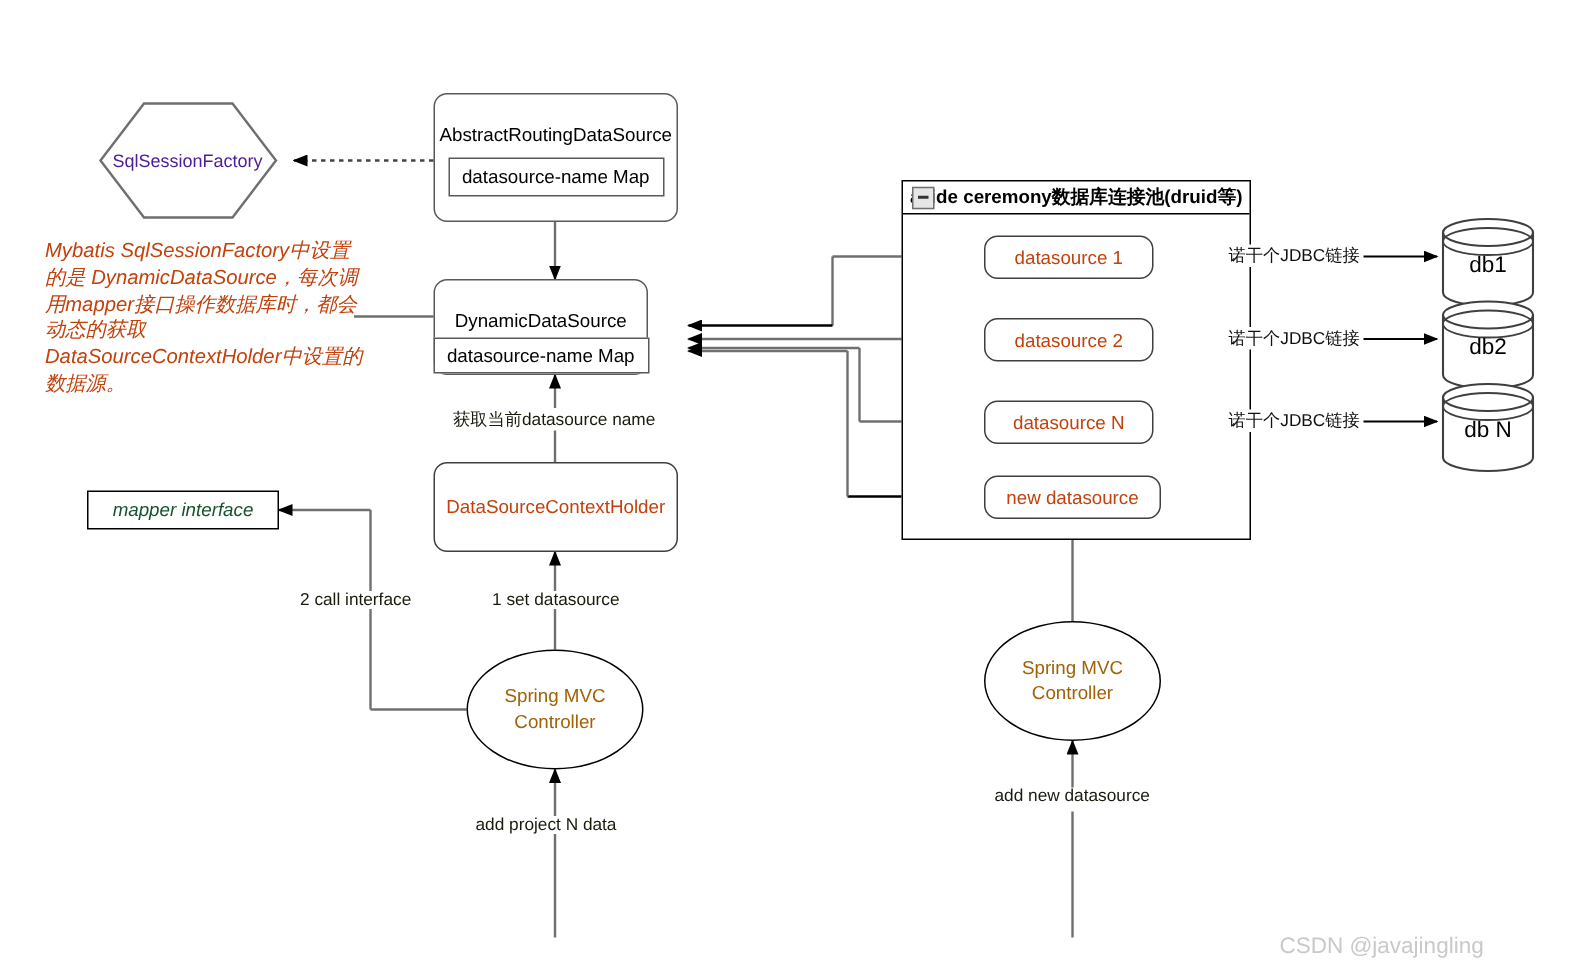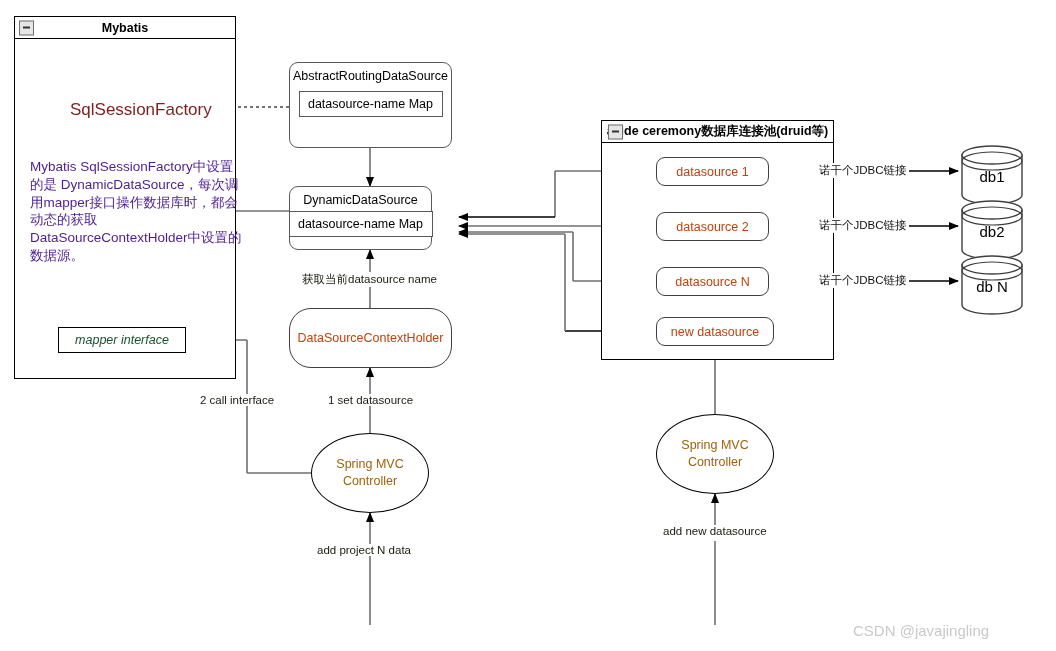--- a/index.html
+++ b/index.html
@@ -71,21 +71,21 @@
     border: 1.6px solid #595959;
     border-radius: 9px;
     background: #ffffff;
     display: flex;
     flex-direction: column;
     align-items: center;
   }
   .rrect .caption {
     font-size: 12.5px;
     color: #000000;
-    margin-top: 6px;
+    margin-top: 20px;
     white-space: nowrap;
   }
   .rrect .strip {
     box-sizing: border-box;
     border: 1.6px solid #595959;
     background: #ffffff;
     font-size: 12.5px;
     color: #000000;
     display: flex;
     align-items: center;
@@ -129,23 +129,24 @@
     justify-content: center;
     font-size: 12.5px;
     color: #a16207;
     text-align: center;
     line-height: 1.35;
   }
   .note {
     position: absolute;
     font-size: 13.5px;
     line-height: 1.32;
-    color: #4c1d95;
+    color: #c2410c;
     white-space: pre-wrap;
     width: 215px;
+    font-style: italic;
   }
   .edge-label {
     position: absolute;
     font-size: 11.5px;
     color: #1a1a0d;
     background: #ffffff;
     padding: 0 2px;
     white-space: nowrap;
   }
   .edge-label.cn {
@@ -292,48 +293,40 @@
       <ellipse cx="992" cy="210" rx="30" ry="9" fill="#ffffff" stroke="#3f3f3f" stroke-width="1.4"></ellipse>
       <ellipse cx="992" cy="216" rx="30" ry="9" fill="none" stroke="#3f3f3f" stroke-width="1.2"></ellipse>
     </g>
     <g>
       <path d="M962,265 L962,305 A30,9 0 0 0 1022,305 L1022,265 Z" fill="#ffffff" stroke="#3f3f3f" stroke-width="1.4"></path>
       <ellipse cx="992" cy="265" rx="30" ry="9" fill="#ffffff" stroke="#3f3f3f" stroke-width="1.4"></ellipse>
       <ellipse cx="992" cy="271" rx="30" ry="9" fill="none" stroke="#3f3f3f" stroke-width="1.2"></ellipse>
     </g>
   </svg>
 
-  <div class="package" style="left:14px; top:16px; width:222px; height:363px;">
-    <div class="package-title">
-      <span class="collapse-icon">
-          <i></i>
-        </span>
-      <span>Mybatis</span>
-    </div>
-  </div>
-
-  <div style="position:absolute; left:70px; top:100px; width:110px; text-align:center; font-size:17px; color:#7f1d1d;">SqlSessionFactory</div>
+
+  <div style="position:absolute; left:70px; top:100px; width:110px; text-align:center; font-size:12px; color:#4c1d95;">SqlSessionFactory</div>
 
   <div class="note" style="left:30px; top:158px;">Mybatis SqlSessionFactory中设置的是 DynamicDataSource，每次调用mapper接口操作数据库时，都会动态的获取 DataSourceContextHolder中设置的数据源。</div>
 
   <div class="sqrect" style="left:58px; top:327px; width:128px; height:26px;">mapper interface</div>
 
   <div class="rrect" style="left:289px; top:62px; width:163px; height:86px;">
     <span class="caption">AbstractRoutingDataSource</span>
     <span class="strip" style="width:144px; height:26px; margin-top:8px;">datasource-name Map</span>
   </div>
 
   <div class="rrect" style="left:289px; top:186px; width:143px; height:64px;">
     <span class="caption">DynamicDataSource</span>
     <span class="strip" style="width:144px; height:26px; margin-top:4px;">datasource-name Map</span>
   </div>
 
   <div class="edge-label" style="left:300px; top:272px;">获取当前datasource name</div>
 
-  <div class="pill" style="left:289px; top:308px; width:163px; height:60px;border-radius:22px;">DataSourceContextHolder</div>
+  <div class="pill" style="left:289px; top:308px; width:163px; height:60px;">DataSourceContextHolder</div>
 
   <div class="edge-label" style="left:326px; top:394px;">1 set  datasource</div>
 
   <div class="edge-label" style="left:198px; top:394px;">2 call  interface</div>
 
   <div class="ellipse" style="left:311px; top:433px; width:118px; height:80px;">
     <div>
       <div>Spring MVC</div>
       <div>Controller</div>
     </div>

